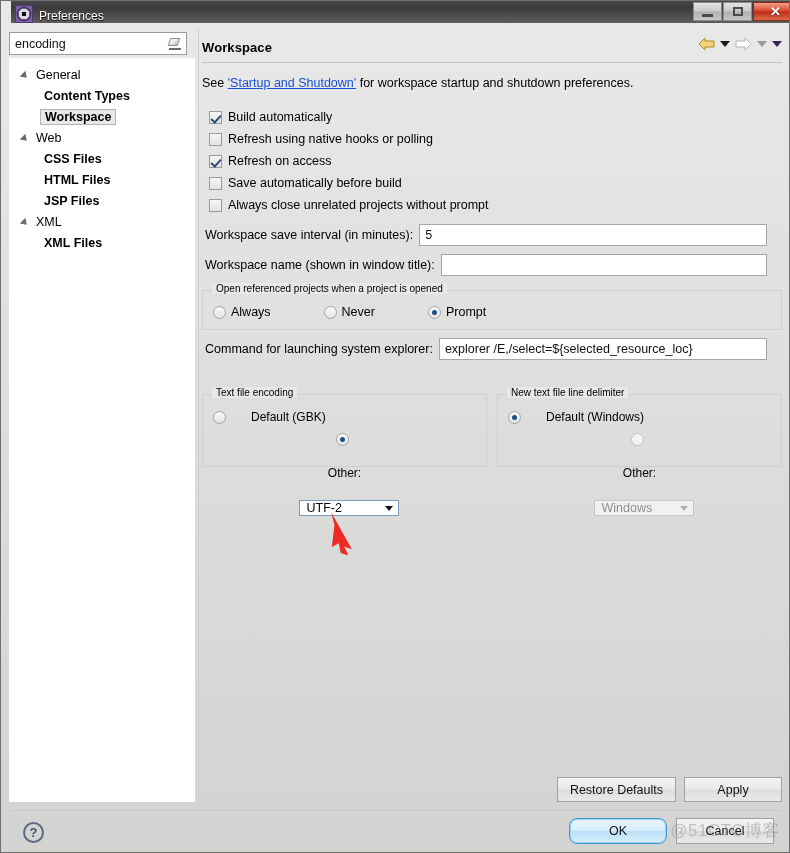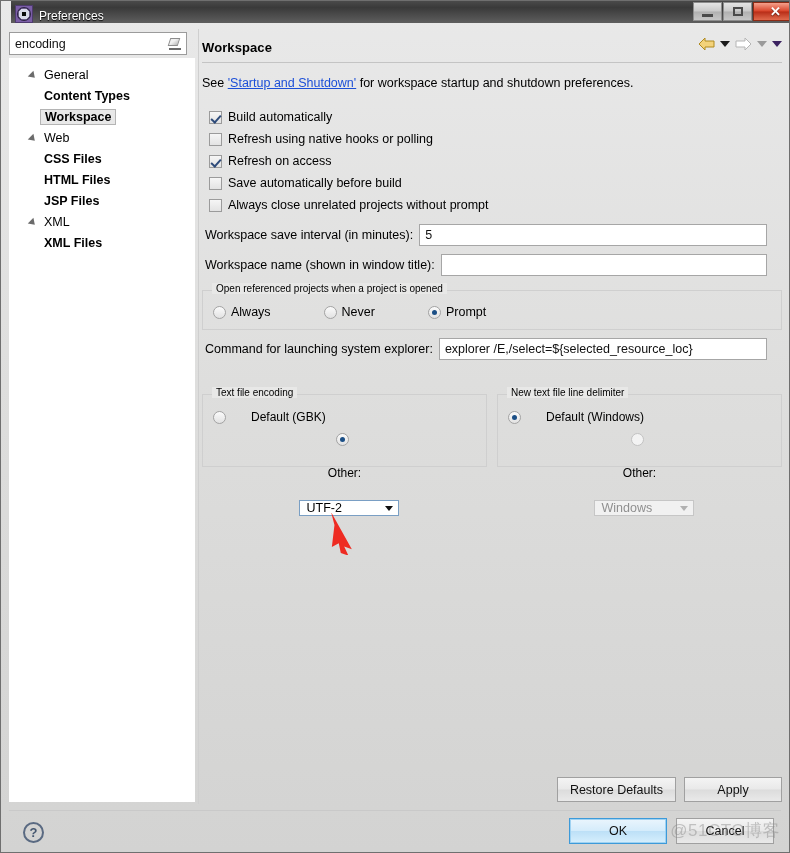--- a/index.html
+++ b/index.html
@@ -120,21 +120,21 @@
   #tree {
     position: absolute; left: 0; top: 26px;
     width: 186px; height: 744px;
     background: #ffffff;
     border: 0;
     padding-top: 6px;
   }
   .tree-row {
     display: flex; align-items: center;
     height: 21px;
-    padding-left: 20px;
+    padding-left: 12px;
     white-space: nowrap;
   }
   .tree-row.child { padding-left: 35px; }
   .tw {
     width: 11px; height: 11px; margin-right: 4px;
     position: relative; flex: none;
   }
   .tw::after {
     content: ""; position: absolute;
     left: 1px; top: 2px;
@@ -340,21 +340,21 @@
   }
   #footer-buttons {
     position: absolute; right: 14px; top: 6px;
     display: flex; gap: 9px;
   }
   .btn.primary {
     background: linear-gradient(to bottom,#eaf5fd 0%,#d5ecfb 48%,#bde0f7 52%,#d6effd 100%);
     border: 1px solid #3d9ad9;
     box-shadow: 0 0 0 1px #9fd2f2 inset;
   }
-  #btn-ok { width: 90px; height: 26px; }
+  #btn-ok { width: 90px; height: 26px; border-radius: 8px; }
   #btn-cancel { width: 90px; height: 26px; }
 
   
   #red-arrow {
     position: absolute;
     left: 322px; top: 512px;
     width: 60px; height: 42px;
     pointer-events: none;
   }
 

